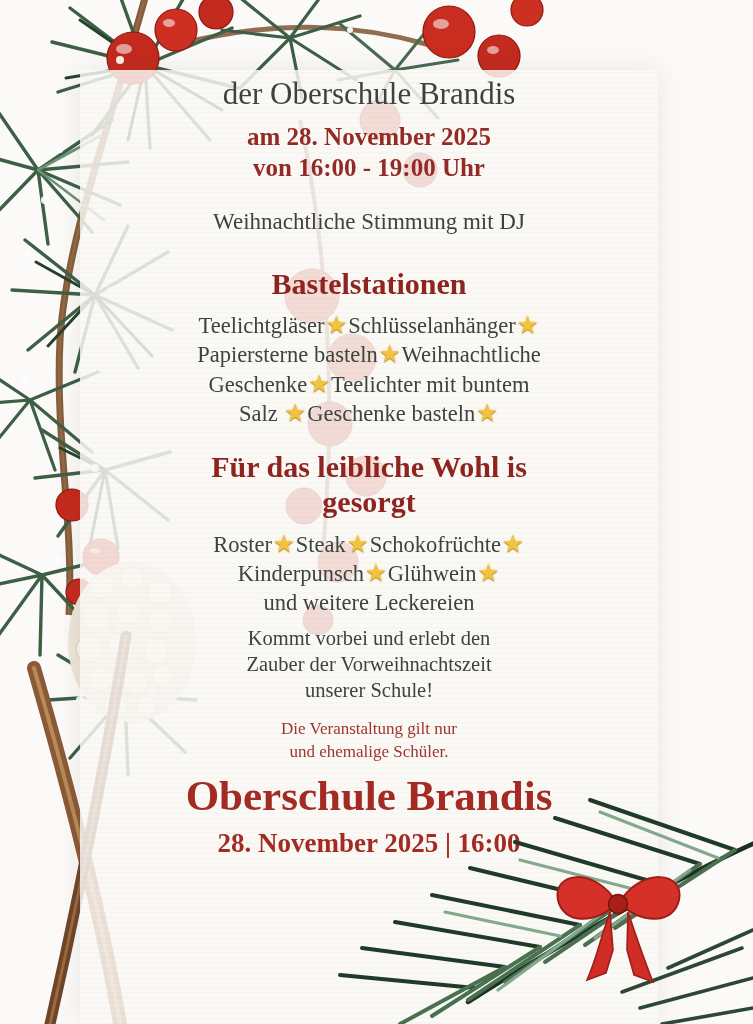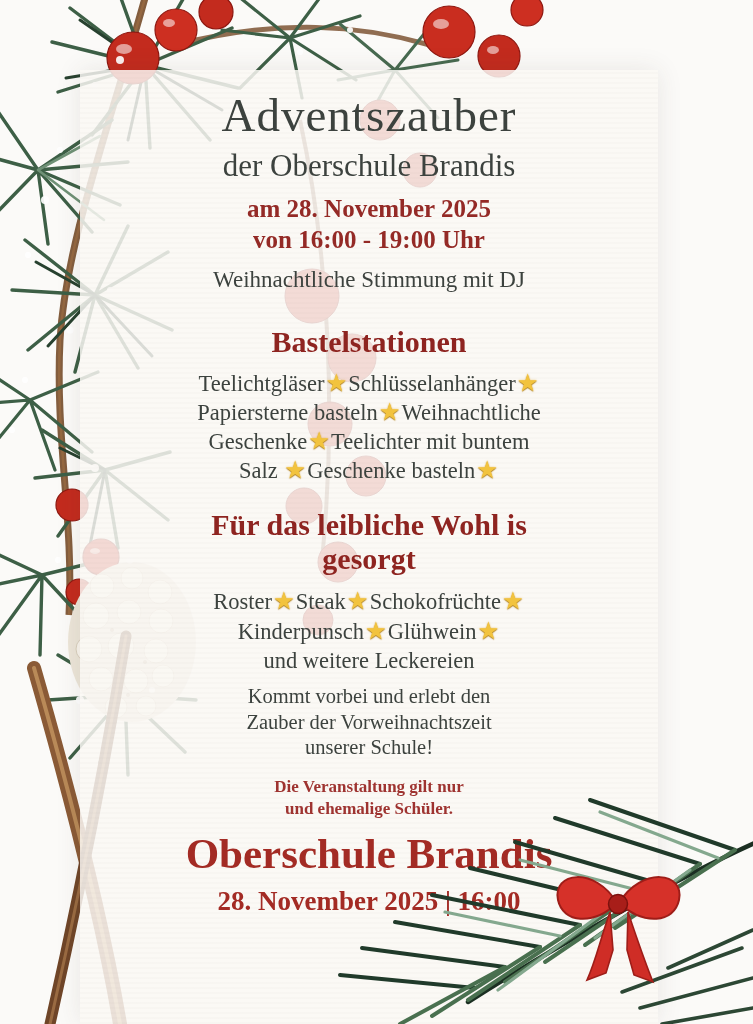--- a/index.html
+++ b/index.html
@@ -24,31 +24,31 @@
     position:absolute;z-index:1;left:80px;top:70px;width:578px;height:954px;
     background:var(--card-bg);
     background-image:repeating-linear-gradient(0deg, rgba(120,110,95,0.025) 0 2px, rgba(255,255,255,0) 2px 5px);
     box-shadow:0 0 24px rgba(70,60,45,0.10);
     box-sizing:border-box;overflow:hidden;
     display:flex;flex-direction:column;align-items:center;text-align:center;
   }
   .title{margin-top:20px;font-size:47px;line-height:1.1;letter-spacing:1px;color:var(--text-dark);}
   .subtitle{margin-top:6px;font-size:31px;color:var(--text-dark);}
   .date-block{margin-top:9px;font-size:25px;line-height:1.24;font-weight:600;color:var(--accent-red);}
-  .dj-line{margin-top:12px;font-size:23px;color:var(--text-dark);}
+  .dj-line{margin-top:26px;font-size:23px;color:var(--text-dark);}
   .h-red{font-size:30px;font-weight:600;color:var(--heading-red);}
   .craft-heading{margin-top:32px;}
   .item-list{margin-top:10px;font-size:22.5px;color:var(--text-dark);}
   .item-line{line-height:1.3;white-space:pre;}
   .star{color:var(--star-gold);font-size:1.08em;line-height:1;margin:0 1px;
         text-shadow:0 1px 1px rgba(165,115,15,.85),0 0 2px rgba(225,165,35,.7);}
   .food-heading{margin-top:22px;line-height:1.16;}
   .closing-line{line-height:1.3;}
   .invite{margin-top:9px;font-size:20.5px;line-height:1.25;color:var(--text-dark);}
-  .notice{margin-top:15px;font-size:17px;line-height:1.32;font-weight:700;color:#9e3330;}
+  .notice{margin-top:15px;font-size:17px;line-height:1.32;font-weight:400;color:#9e3330;}
   .school{margin-top:9px;font-size:43px;line-height:1.1;font-weight:700;color:var(--footer-red);}
   .datetime{margin-top:9px;font-size:27px;font-weight:600;color:var(--footer-red);}
 </style>
 </head>
 <body>
 
 <div class="poster">
 
   <svg class="bg-decor" viewBox="0 0 753 1024" aria-hidden="true">
 
@@ -157,21 +157,20 @@
       <circle cx="80" cy="700" r="4"></circle>
         <circle cx="300" cy="52" r="3"></circle>
         <circle cx="350" cy="30" r="3"></circle>
       <circle cx="28" cy="255" r="3"></circle>
         <circle cx="12" cy="430" r="3"></circle>
         <circle cx="165" cy="420" r="3"></circle>
     </g>
   </svg>
 
   <div class="card">
-    <div class="title">Adventszauber</div>
     <div class="subtitle">der Oberschule Brandis</div>
 
     <div class="date-block">
       <div>am 28. November 2025</div>
       <div>von 16:00 - 19:00 Uhr</div>
     </div>
 
     <div class="dj-line">Weihnachtliche Stimmung mit DJ</div>
 
     <div class="h-red craft-heading">Bastelstationen</div>

